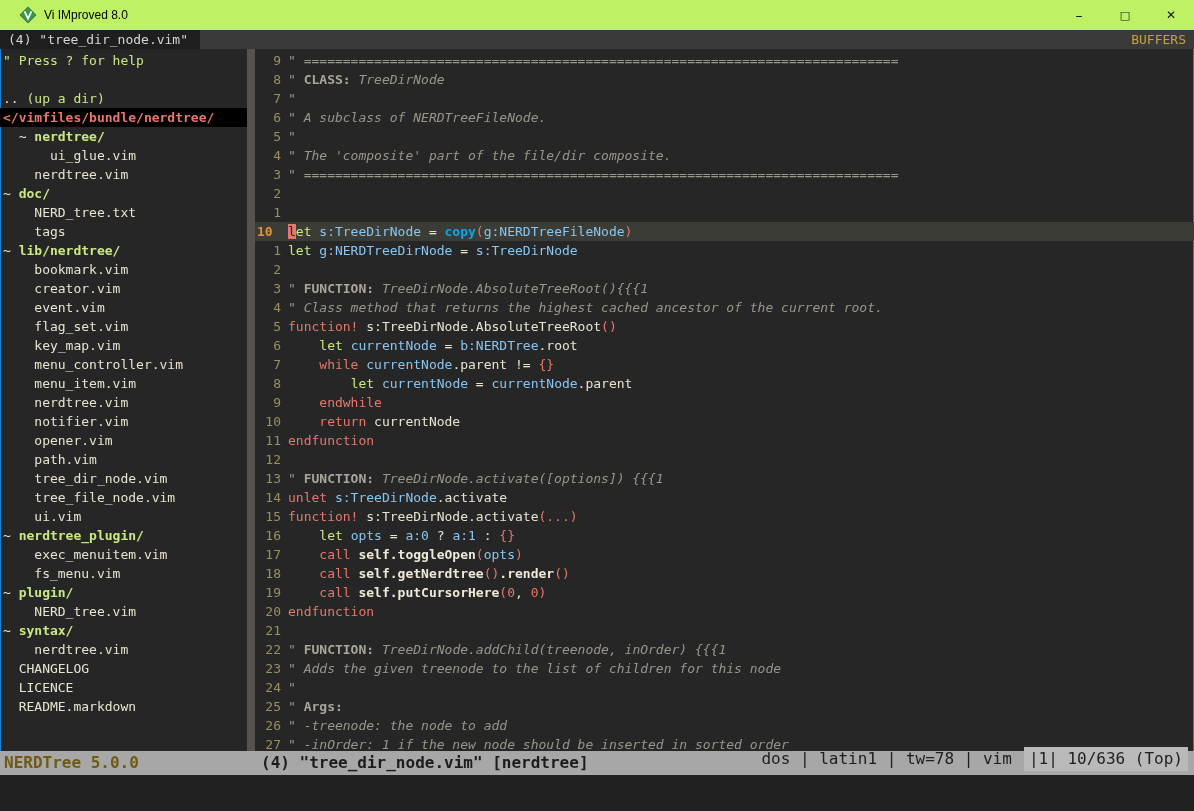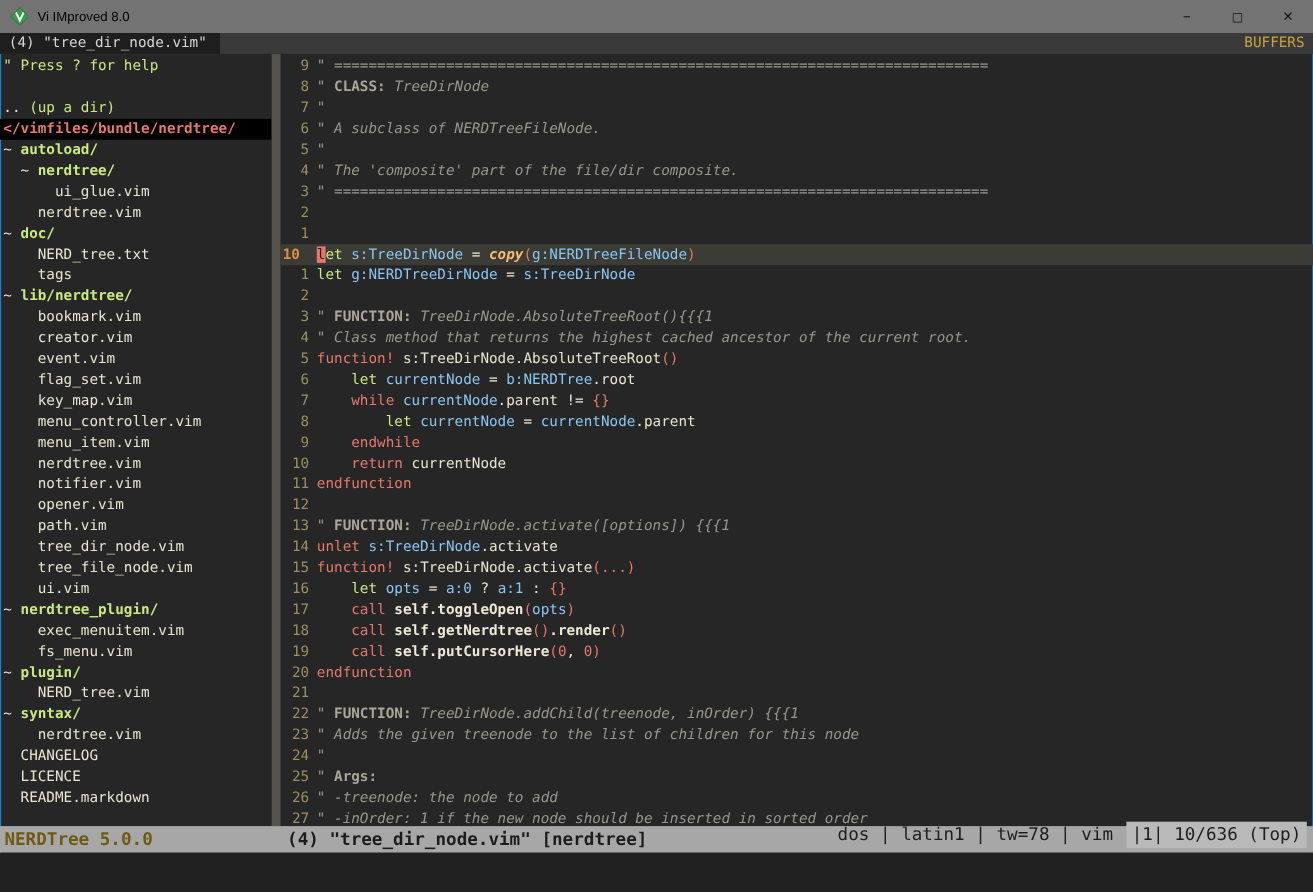--- a/index.html
+++ b/index.html
@@ -2,22 +2,22 @@
 <html><head>
 <meta charset="utf-8">
 <style>
   * { margin:0; padding:0; box-sizing:border-box; }
   html,body { width:1194px; height:811px; overflow:hidden; background:#262626; }
   .window { width:1194px; height:811px; display:flex; flex-direction:column;
             box-shadow: inset 0 0 0 1px #1883d7; background:#262626;
             font-family:"DejaVu Sans Mono", monospace; }
 
   
-  .titlebar { flex:0 0 30px; background:#737373; display:flex; align-items:center;
-              padding-left:9px; font-family:"Liberation Sans", sans-serif;
+  .titlebar { flex:0 0 30px; background:#bef264; display:flex; align-items:center;
+              padding-left:19px; font-family:"Liberation Sans", sans-serif;
               font-size:12px; color:#000; }
   .titlebar .title { margin-left:7px; }
   .controls { margin-left:auto; display:flex; height:100%; }
   .ctrl { width:46px; height:100%; display:flex; align-items:center; justify-content:center;
           font-family:"DejaVu Sans", sans-serif; color:#111; font-size:12px; }
   .ctrl.min { font-size:14px; }
   .ctrl.max { font-size:11px; }
 
   
   .tabline { flex:0 0 19px; background:#3a3a3a; display:flex; font-size:13px; line-height:19px; }
@@ -39,21 +39,21 @@
   .gutter { flex:0 0 26px; text-align:right; color:#9b9060; }
   .cursorline .gutter { text-align:left; padding-left:2px; color:#e0913d; font-weight:bold; }
   .code { padding-left:7px; }
   .nerdtree .code { padding-left:0; }
 
   
   .tk-c  { color:#99968b; font-style:italic; }
   .tk-cb { color:#aaa69a; font-weight:bold; }
   .tk-r  { color:#e5786d; }
   .tk-y  { color:#cae982; }
-  .tk-yb { color:#fdba74; font-weight:bold;font-style:italic; }
+  .tk-yb { color:#0ea5e9; font-weight:bold; }
   .tk-i  { color:#8ac6f2; }
   .tk-n  { color:#e9e4d1; }
   .tk-nb { color:#efead8; font-weight:bold; }
   .tk-cur{ background:#e5786d; color:#262626; }
   .tk-d  { color:#cae982; font-weight:bold; }
   .tk-f  { color:#e9e4d1; }
   .tk-rb { color:#e5786d; font-weight:bold; }
 
   
   .statusline { flex:0 0 24px; background:#a7a7a7; position:relative;
@@ -92,21 +92,20 @@
     <div class="tab-fill"></div>
     <div class="buffers">BUFFERS</div>
   </div>
 
   <div class="main">
     <div class="nerdtree" id="nerdtree">
         <div class="row"><span class="code"><span class="tk-y">" Press ? for help</span></span></div>
         <div class="row"><span class="code"></span></div>
         <div class="row"><span class="code"><span class="tk-n">..</span><span class="tk-y"> (up a dir)</span></span></div>
         <div class="row rootline"><span class="code"><span class="tk-rb">&lt;/vimfiles/bundle/nerdtree/</span></span></div>
-        <div class="row"><span class="code"><span class="tk-n">~ </span><span class="tk-d">autoload/</span></span></div>
         <div class="row"><span class="code"><span class="tk-n">  ~ </span><span class="tk-d">nerdtree/</span></span></div>
         <div class="row"><span class="code"><span class="tk-n">      </span><span class="tk-f">ui_glue.vim</span></span></div>
         <div class="row"><span class="code"><span class="tk-n">    </span><span class="tk-f">nerdtree.vim</span></span></div>
         <div class="row"><span class="code"><span class="tk-n">~ </span><span class="tk-d">doc/</span></span></div>
         <div class="row"><span class="code"><span class="tk-n">    </span><span class="tk-f">NERD_tree.txt</span></span></div>
         <div class="row"><span class="code"><span class="tk-n">    </span><span class="tk-f">tags</span></span></div>
         <div class="row"><span class="code"><span class="tk-n">~ </span><span class="tk-d">lib/nerdtree/</span></span></div>
         <div class="row"><span class="code"><span class="tk-n">    </span><span class="tk-f">bookmark.vim</span></span></div>
         <div class="row"><span class="code"><span class="tk-n">    </span><span class="tk-f">creator.vim</span></span></div>
         <div class="row"><span class="code"><span class="tk-n">    </span><span class="tk-f">event.vim</span></span></div>

